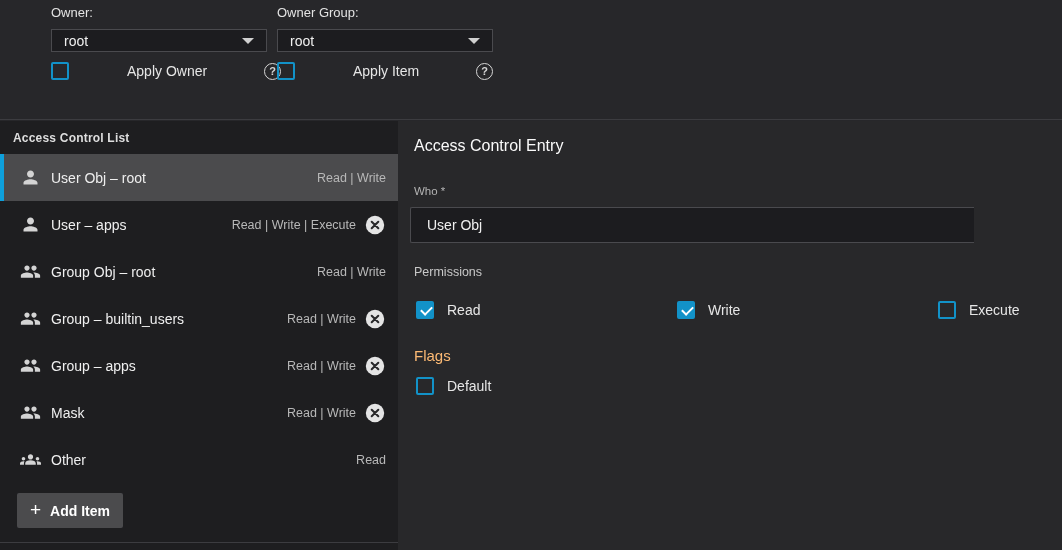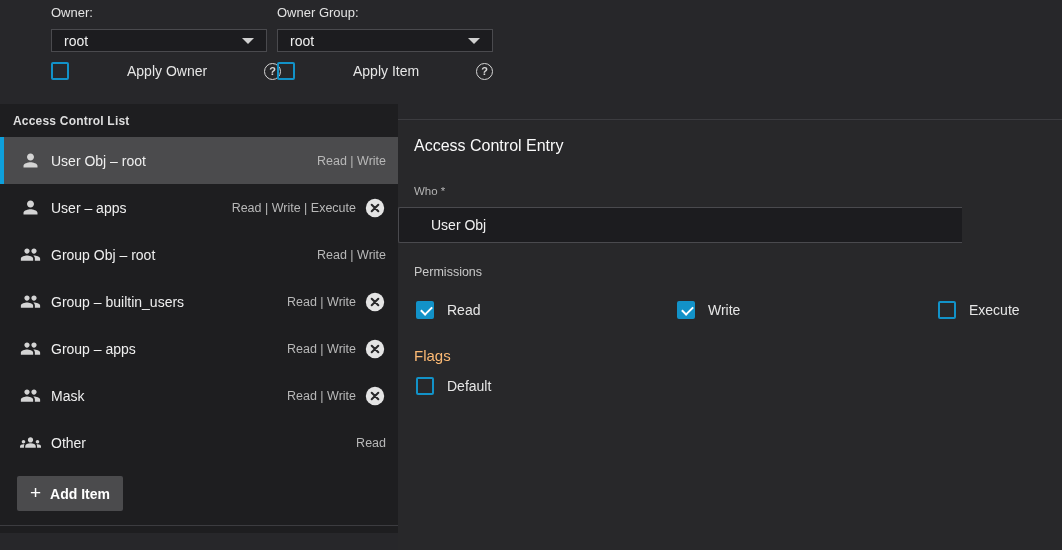--- a/index.html
+++ b/index.html
@@ -31,40 +31,40 @@
   .select-value{flex:1;font-size:14px;color:#f0f0f0;}
   .caret{width:0;height:0;border-left:6px solid transparent;border-right:6px solid transparent;border-top:6px solid #d0d0d0;}
   .apply-row{display:flex;align-items:center;margin-top:10px;gap:45px;}
   .cb{width:18px;height:18px;border:2px solid var(--cb);border-radius:2px;position:relative;flex:0 0 auto;background:transparent;cursor:pointer;}
   .cb.checked{background:var(--cb);border-color:var(--cb);}
   .cb.checked::after{content:"";position:absolute;left:3px;top:3px;width:9px;height:5px;border-left:2px solid #fff;border-bottom:2px solid #fff;transform:rotate(-45deg);}
   .apply-label{font-size:14px;color:#e6e6e6;margin-left:13px;}
   .help{width:17px;height:17px;border:1.5px solid #d6d6d6;border-radius:50%;display:flex;align-items:center;justify-content:center;font-size:11px;font-weight:bold;color:#d6d6d6;margin-left:12px;cursor:pointer;}
 
   
-  .left-panel{position:absolute;left:0;top:104px;width:398px;height:429px;background:var(--left-bg);}
+  .left-panel{position:absolute;left:0;top:121px;width:398px;height:429px;background:var(--left-bg);}
   .left-panel::after{content:"";position:absolute;left:0;right:0;bottom:7px;border-top:1px solid var(--divider);}
   .acl-header{height:33px;display:flex;align-items:center;padding-left:13px;font-size:12px;font-weight:600;color:#dedede;letter-spacing:.2px;}
   .acl-item{height:47px;display:flex;align-items:center;padding:0 12px 0 0;cursor:pointer;position:relative;}
   .acl-item.selected{background:var(--sel-bg);}
   .acl-item.selected::before{content:"";position:absolute;left:0;top:0;bottom:0;width:4px;background:var(--accent);}
   .acl-item .item-icon{width:21px;height:21px;margin-left:20px;flex:0 0 auto;display:flex;align-items:center;justify-content:center;}
   .acl-item .item-icon svg{width:21px;height:21px;fill:#d4d4d4;}
   .item-label{font-size:14px;color:#efefef;margin-left:10px;white-space:nowrap;}
   .item-spacer{flex:1;}
   .item-perms{font-size:12.5px;color:#b8b8b8;white-space:nowrap;}
   .remove-btn{width:22px;height:22px;margin-left:8px;flex:0 0 auto;border:none;background:transparent;padding:0;cursor:pointer;display:flex;}
   .add-item-btn{margin:10px 0 0 17px;width:106px;height:35px;background:var(--btn-bg);border:none;border-radius:2px;color:#fff;font-family:inherit;font-size:14px;font-weight:bold;display:flex;align-items:center;justify-content:center;gap:9px;cursor:pointer;}
   .plus{font-size:19px;font-weight:normal;line-height:1;margin-top:-2px;}
 
   
   .right-panel{position:absolute;left:398px;top:121px;width:664px;height:429px;background:var(--right-bg);}
   .ace-title{position:absolute;left:16px;top:16px;font-size:16px;font-weight:normal;color:#fafafa;}
   .who-label{position:absolute;left:16px;top:64px;font-size:11.5px;color:#b3b3b3;}
-  .who-input{position:absolute;left:0;top:86px;width:564px;height:36px;background:var(--field-bg);border:1px solid var(--field-border);border-radius:2px 0 0 2px;border-right:none;color:#f0f0f0;font-family:inherit;font-size:14px;padding:0 32px;outline:none;}
+  .who-input{position:absolute;left:12px;top:86px;width:564px;height:36px;background:var(--field-bg);border:1px solid var(--field-border);border-radius:2px 0 0 2px;border-right:none;color:#f0f0f0;font-family:inherit;font-size:14px;padding:0 16px;outline:none;}
   .perms-label{position:absolute;left:16px;top:144px;font-size:12.5px;color:#c8c8c8;}
   .perm-row{position:absolute;left:18px;top:180px;display:flex;}
   .perm-item{width:261px;display:flex;align-items:center;}
   .perm-item .apply-label{margin-left:13px;}
   .flags-label{position:absolute;left:16px;top:226px;font-size:15px;color:#fdba74;}
   .flag-row{position:absolute;left:18px;top:256px;display:flex;}
 </style>
 </head>
 <body>
 

